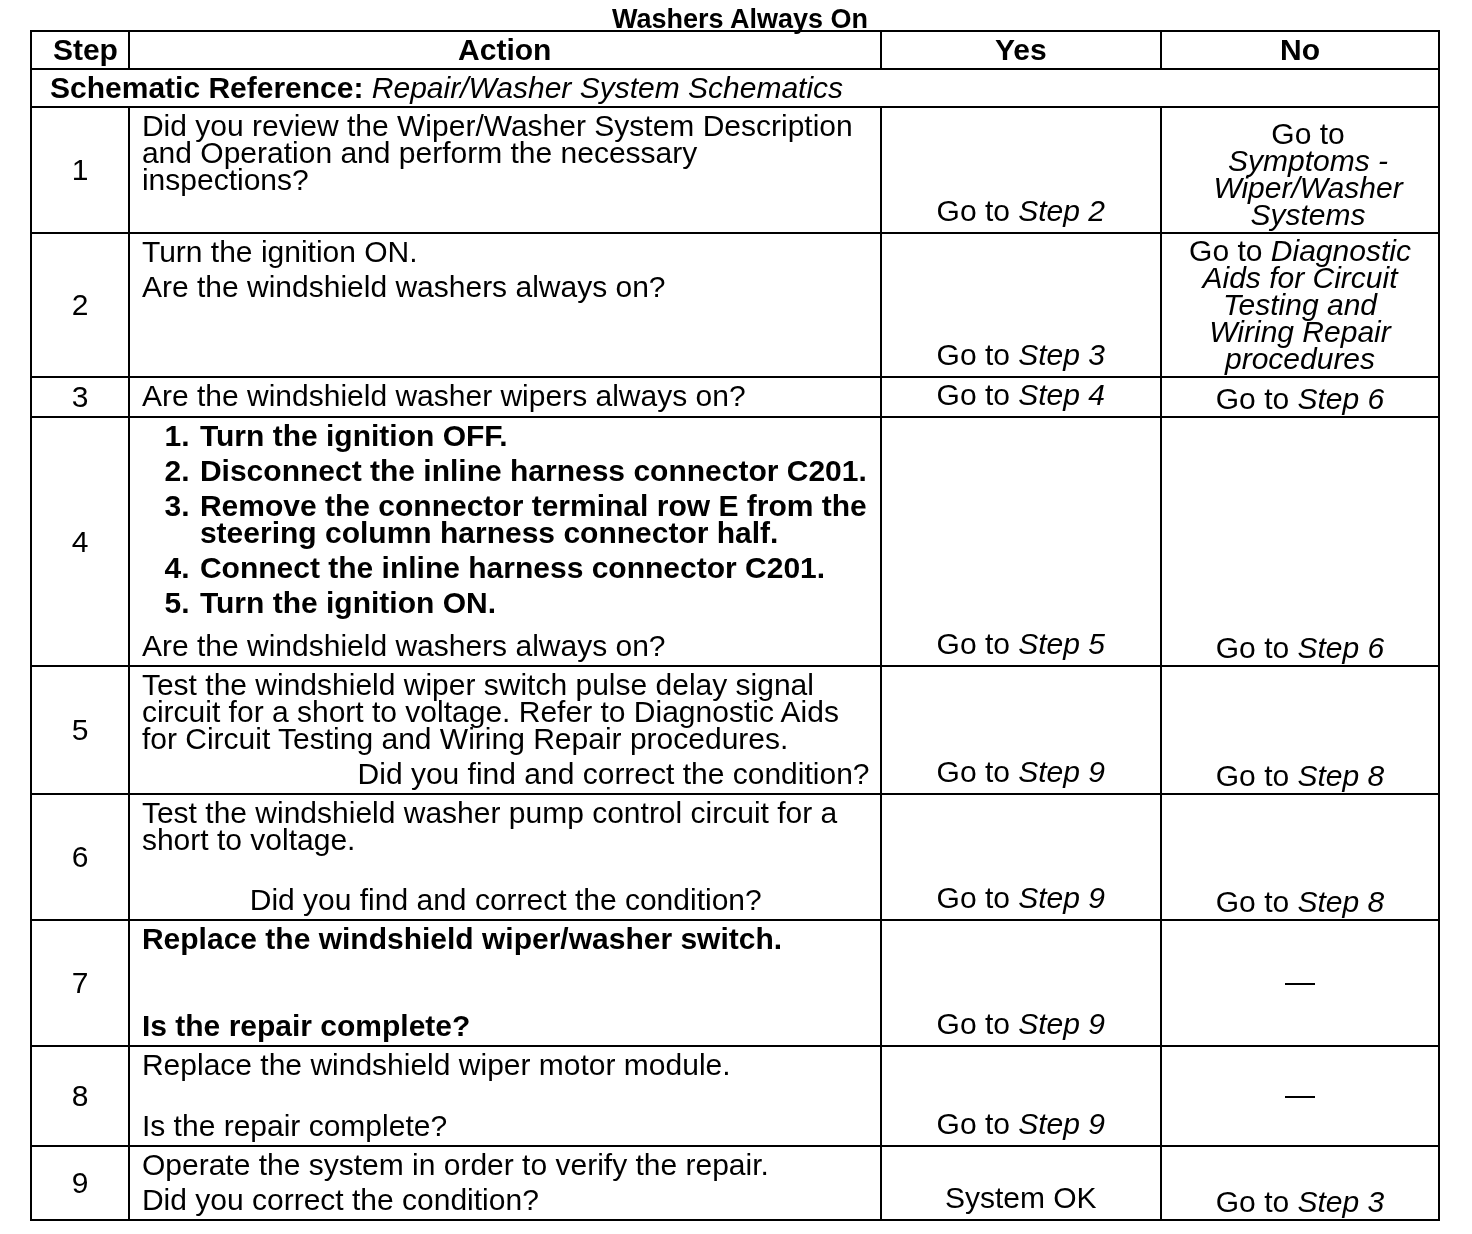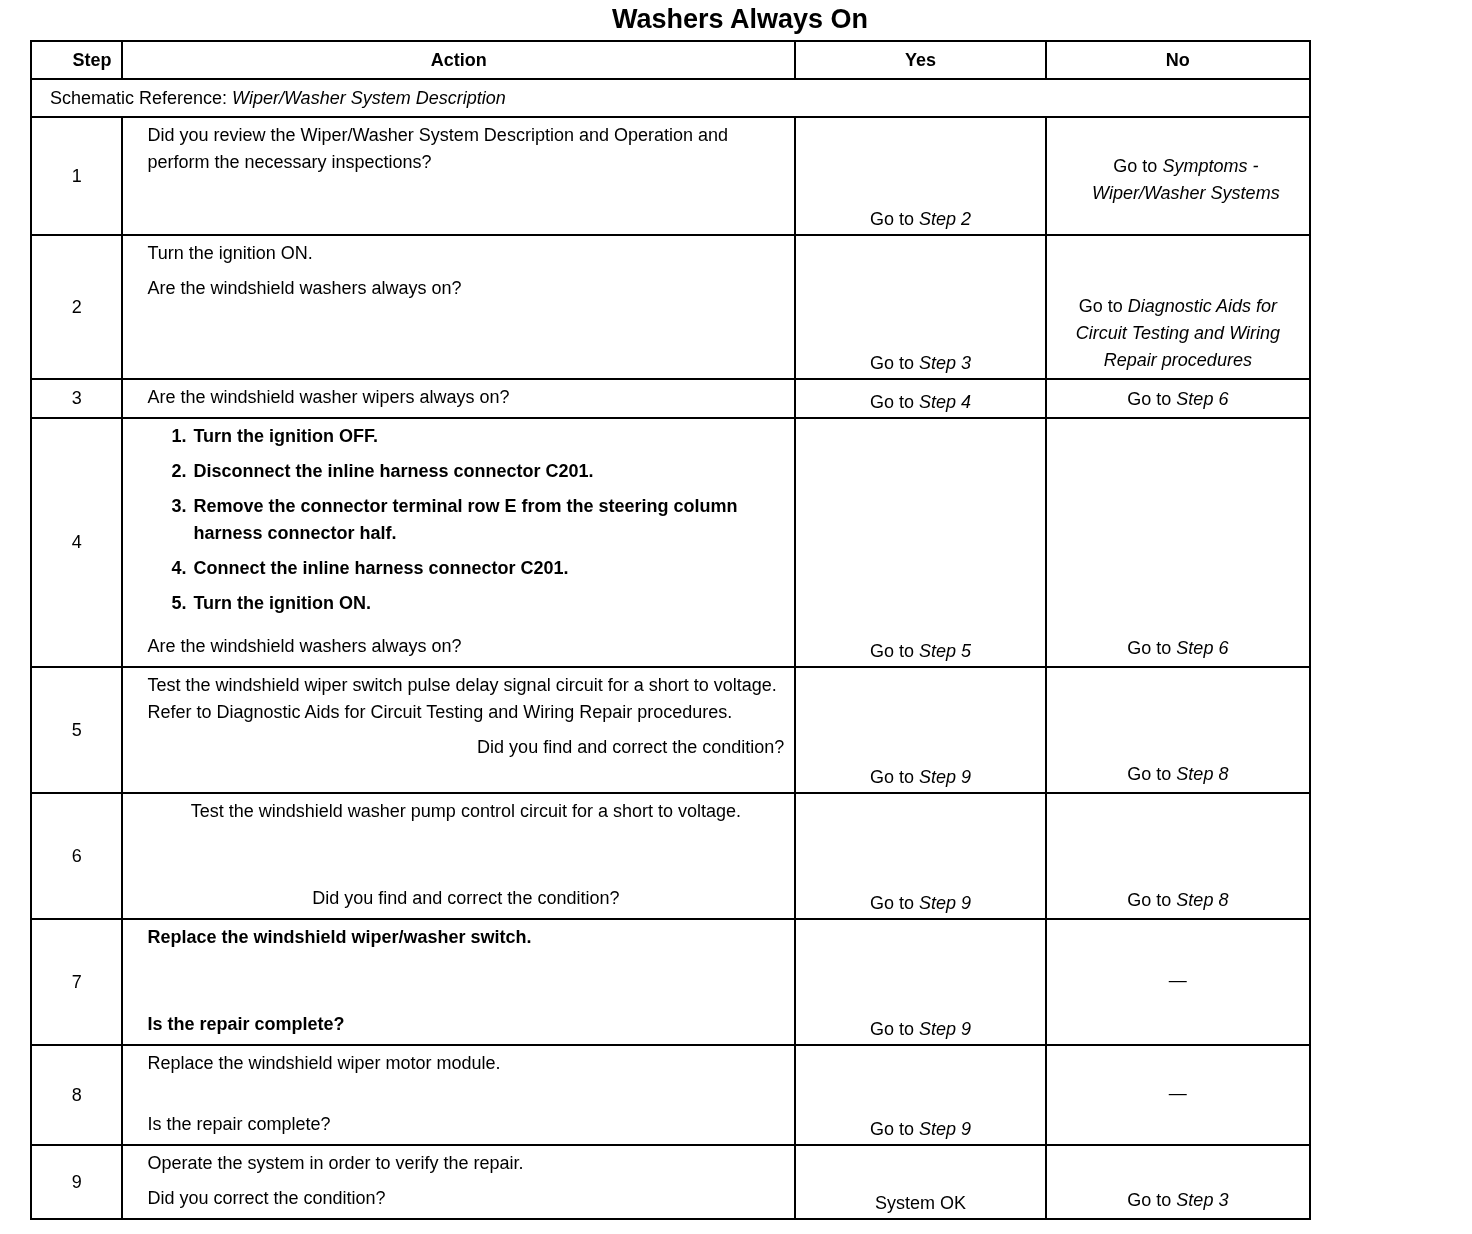--- a/index.html
+++ b/index.html
@@ -1,27 +1,27 @@
 <!DOCTYPE html>
 <html><head>
 <meta charset="utf-8">
 <style>
   html, body { margin: 0; padding: 0; background: #ffffff; }
   body { width: 1472px; height: 1234px; position: relative; font-family: "Liberation Sans", sans-serif; color: #000; }
   .title { position: absolute; top: 4px; left: 0; width: 1480px; text-align: center; font-weight: bold; font-size: 27px; }
-  table { position: absolute; top: 40px; left: 30px; width: 1281px; border-collapse: collapse; font-size: 18px; }
+  table { position: absolute; top: 30px; left: 30px; width: 1410px; border-collapse: collapse; font-size: 30px; }
   td, th { border: 2.5px solid #000; padding: 0; }
   th { font-weight: bold; height: 36px; text-align: center; }
   th.step-h { text-align: right; padding-right: 10px; }
   col.c1 { width: 98px; } col.c2 { width: 753px; } col.c3 { width: 281px; } col.c4 { width: 278px; }
   .ref { height: 36px; padding-left: 18px; }
-  .ref b { font-weight: normal; }
+  .ref b { font-weight: bold; }
   .stepnum { text-align: center; vertical-align: middle; }
   .action { vertical-align: top; padding: 4px 10px 4px 12px; line-height: 27px; }
-  .action p { margin: 0 0 8px 12px; }
+  .action p { margin: 0 0 8px 0; }
   .action p:last-child { margin-bottom: 2px; }
   .action ol { margin: 0 0 8px 0; padding-left: 56px; font-weight: bold; }
   .action ol li { margin-bottom: 8px; padding-left: 2px; }
   .yes { text-align: center; vertical-align: bottom; padding-bottom: 4px; }
   .no { text-align: center; vertical-align: bottom; padding-bottom: 4px; line-height: 27px; }
   .no.mid { vertical-align: middle; }
   .no.top { vertical-align: middle; padding-top: 12px; }
   i { font-style: italic; }
   .flow { display: flex; flex-direction: column; min-height: 100%; }
 </style>
@@ -42,21 +42,21 @@
       <th class="step-h">Step</th>
       <th>Action</th>
       <th>Yes</th>
       <th>No</th>
     </tr>
   </thead>
   <tbody id="tbody">
     <tr>
       <td colspan="4" class="ref">
         <b>Schematic Reference:</b>
-        <i>Wiper/Washer System Description</i>
+        <i>Repair/Washer System Schematics</i>
       </td>
     </tr>
   <tr style="height: 118px;">
         <td class="stepnum">1</td>
         <td class="action">
           <div class="flow">
             <p>Did you review the Wiper/Washer System Description and Operation and perform the necessary inspections?</p>
           </div>
         </td>
         <td class="yes"><span>Go to</span> <i>Step 2</i></td>

